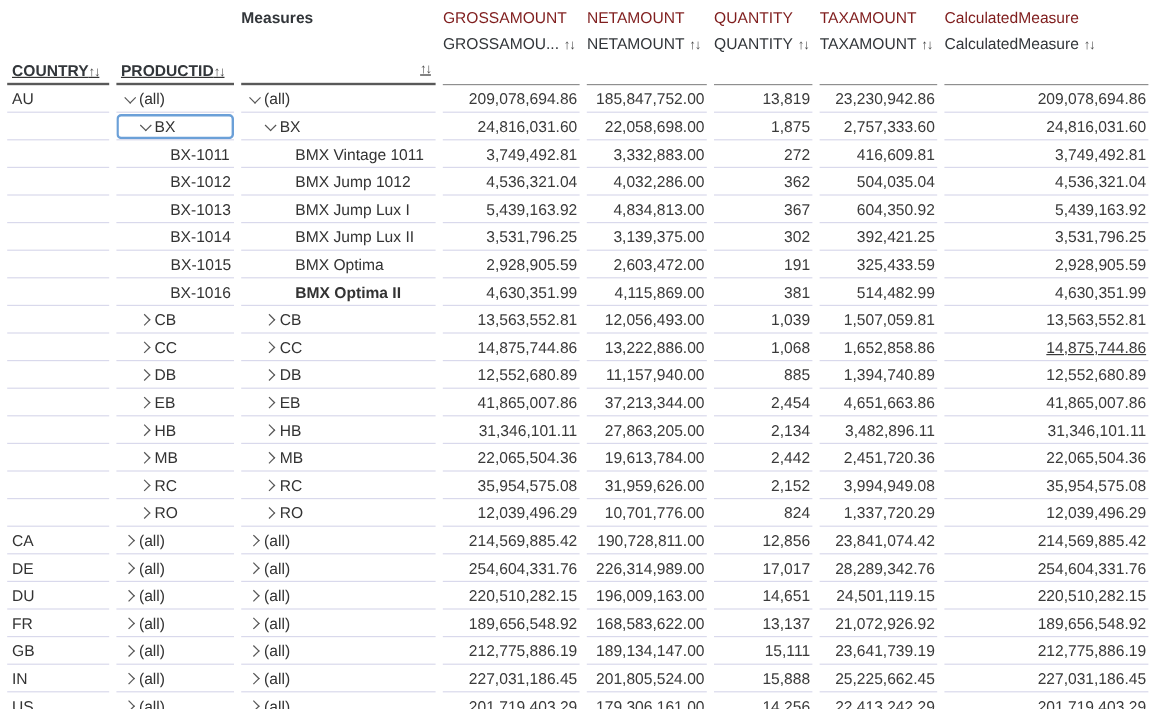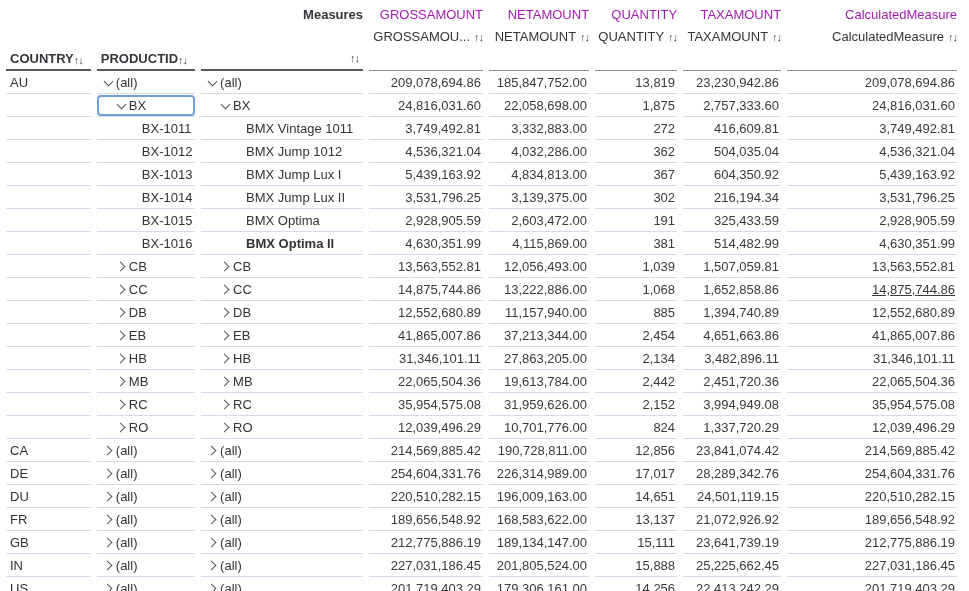--- a/index.html
+++ b/index.html
@@ -1,26 +1,26 @@
 <!DOCTYPE html>
 <html><head>
 <meta charset="utf-8">
 <style>
   html,body{margin:0;padding:0;background:#ffffff;}
   body{font-family:"Liberation Sans",sans-serif;color:#333;width:969px;height:591px;overflow:hidden;}
   table{border-collapse:separate;border-spacing:6px 0;table-layout:fixed;margin:3px 0 0 0;}
   td{height:22px;padding:0;font-size:13px;vertical-align:middle;overflow:hidden;white-space:nowrap;}
   .bold{font-weight:bold;color:#32363a;}
-  .mcap,.mname,.colhead{text-align:right;}
-  .mname span{color:#a21caf;margin-top:44px;}
+  .mcap,.mname,.colhead{}
+  .mname span{color:#7f1d1d;margin-top:44px;}
   .colhead .lbl{margin-right:4px;color:#32363a;}
   .sort{font-size:11px;letter-spacing:-1px;color:#4a4a4a;}
   .hdark{border-bottom:2px solid #595959;}
   .hgray{border-bottom:1px solid #8f8f8f;}
-  .hcell{display:flex;justify-content:space-between;align-items:flex-end;padding:0 8px 0 4px;}
+  .hcell{display:flex;justify-content:space-between;align-items:flex-end;padding:0 8px 0 4px;text-decoration:underline;}
   .hcell.right{justify-content:flex-end;padding-right:4px;}
   tbody td{border-bottom:1px solid #d9d9ec;}
   td.val{text-align:right;padding-right:2px;color:#3a3a3a;}
   .ul{text-decoration:underline;}
   .cell-box{display:flex;align-items:center;height:21px;box-sizing:border-box;border:2px solid transparent;border-radius:4px;}
   .cell-box.selected{border-color:#6ba0d8;}
   .country-label{padding-left:4px;}
   .chev{flex:0 0 13px;height:13px;position:relative;}
   .chev.exp::before{content:"";position:absolute;left:2px;top:2px;width:6px;height:6px;
     border-right:1.2px solid #565656;border-bottom:1.2px solid #565656;transform:rotate(45deg);}
@@ -199,27 +199,27 @@
     </td>
     <td>
       <div class="cell-box" style="padding-left: 30px;">
             <span class="chev hide"></span>
             <span class="txt">BMX Jump Lux II</span>
           </div>
     </td>
     <td class="val"><span>3,531,796.25</span></td>
     <td class="val"><span>3,139,375.00</span></td>
     <td class="val"><span>302</span></td>
-    <td class="val"><span>216,194.34</span></td>
+    <td class="val"><span>392,421.25</span></td>
     <td class="val"><span>3,531,796.25</span></td>
   </tr>
       <tr>
     <td><span class="country-label"></span></td>
     <td>
-      <div class="cell-box" style="padding-left: 30px;">
+      <div class="cell-box" style="padding-left: 30px; justify-content: center;">
             <span class="chev hide"></span>
             <span class="txt">BX-1015</span>
           </div>
     </td>
     <td>
       <div class="cell-box" style="padding-left: 30px;">
             <span class="chev hide"></span>
             <span class="txt">BMX Optima</span>
           </div>
     </td>

